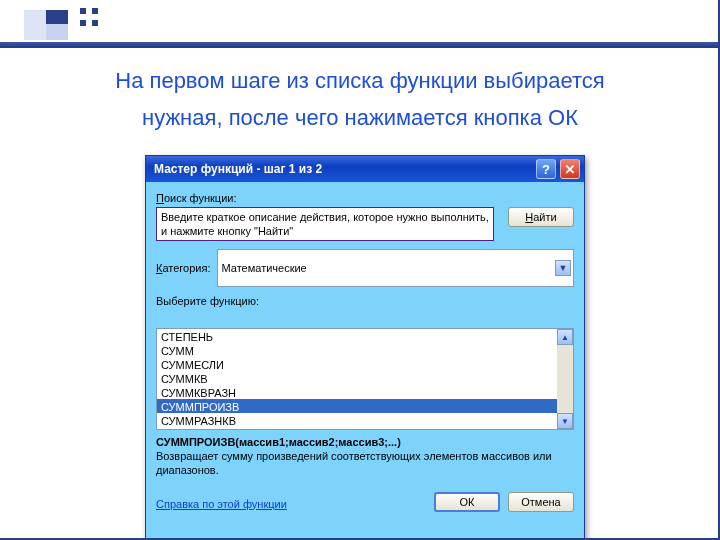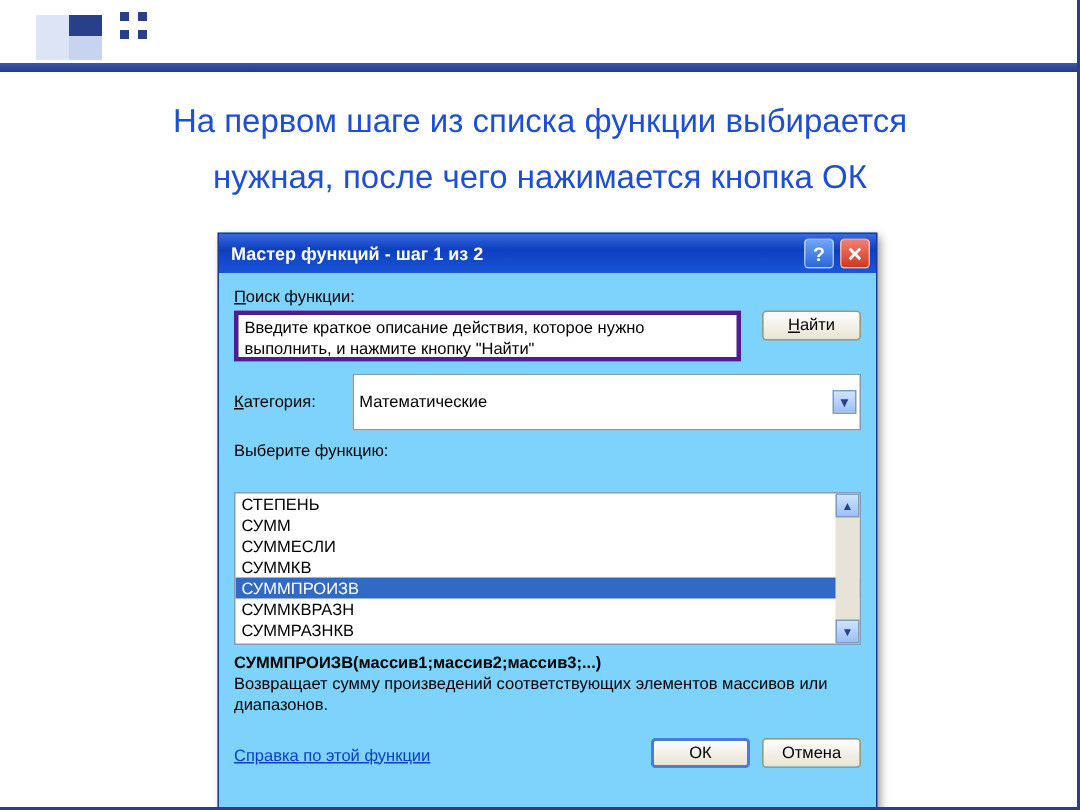--- a/index.html
+++ b/index.html
@@ -54,33 +54,33 @@
   .tbtn.help { background:linear-gradient(#6fa4f7,#2a66d8); }
   .tbtn.close { background:linear-gradient(#f08070,#d03820); }
 
   .dlg-body { padding:8px 10px 25px; }
   .lbl { display:block; margin:2px 0 3px; color:#000; }
   .lbl u { text-decoration:underline; }
 
   .row-search { display:flex; gap:14px; align-items:flex-start; }
   .search-box {
     flex:1; height:34px; padding:3px 4px;
-    background:#fff; border:3px solid #4c1d95;
+    background:#fff; border:1px solid #4c1d95;
     font-size:11px; line-height:1.25; overflow:hidden;
   }
   .btn {
     min-width:66px; height:20px; padding:0 6px;
     background:linear-gradient(#fdfdfc,#e8e4d4);
     border:1px solid #919b84; border-radius:3px;
     font-size:11px; cursor:pointer;
     display:inline-flex; align-items:center; justify-content:center;
   }
   .btn.primary { border:2px solid #4d7bd6; }
 
-  .row-cat { display:flex; align-items:center; gap:24px; margin-top:8px; }
+  .row-cat { display:flex; align-items:center; gap:6px; margin-top:8px; }
   .select {
     flex:1; height:38px; background:#fff; border:1px solid #7f9db9;
     display:flex; align-items:center; justify-content:space-between;
     padding:0 2px 0 4px; font-size:11px;
   }
   .select .arrow {
     width:16px; height:16px; background:linear-gradient(#cfe3ff,#9dbef5);
     border:1px solid #7f9db9; display:flex; align-items:center; justify-content:center;
     font-size:9px; color:#2a3f8a;
   }
@@ -150,22 +150,22 @@
       </div>
     </div>
 
     <span class="lbl" style="margin-top:8px">Выберите функцию:</span>
     <div class="listwrap">
       <div class="listbox">
         <div class="item">СТЕПЕНЬ</div>
         <div class="item">СУММ</div>
         <div class="item">СУММЕСЛИ</div>
         <div class="item">СУММКВ</div>
+        <div class="item">СУММКВРАЗН</div>
         <div class="item sel">СУММПРОИЗВ</div>
-        <div class="item">СУММКВРАЗН</div>
         <div class="item">СУММРАЗНКВ</div>
       </div>
       <div class="scrollbar">
         <div class="sbtn">▲</div>
         <div class="strack"></div>
         <div class="sbtn">▼</div>
       </div>
     </div>
 
     <div class="syntax">СУММПРОИЗВ(массив1;массив2;массив3;...)</div>

